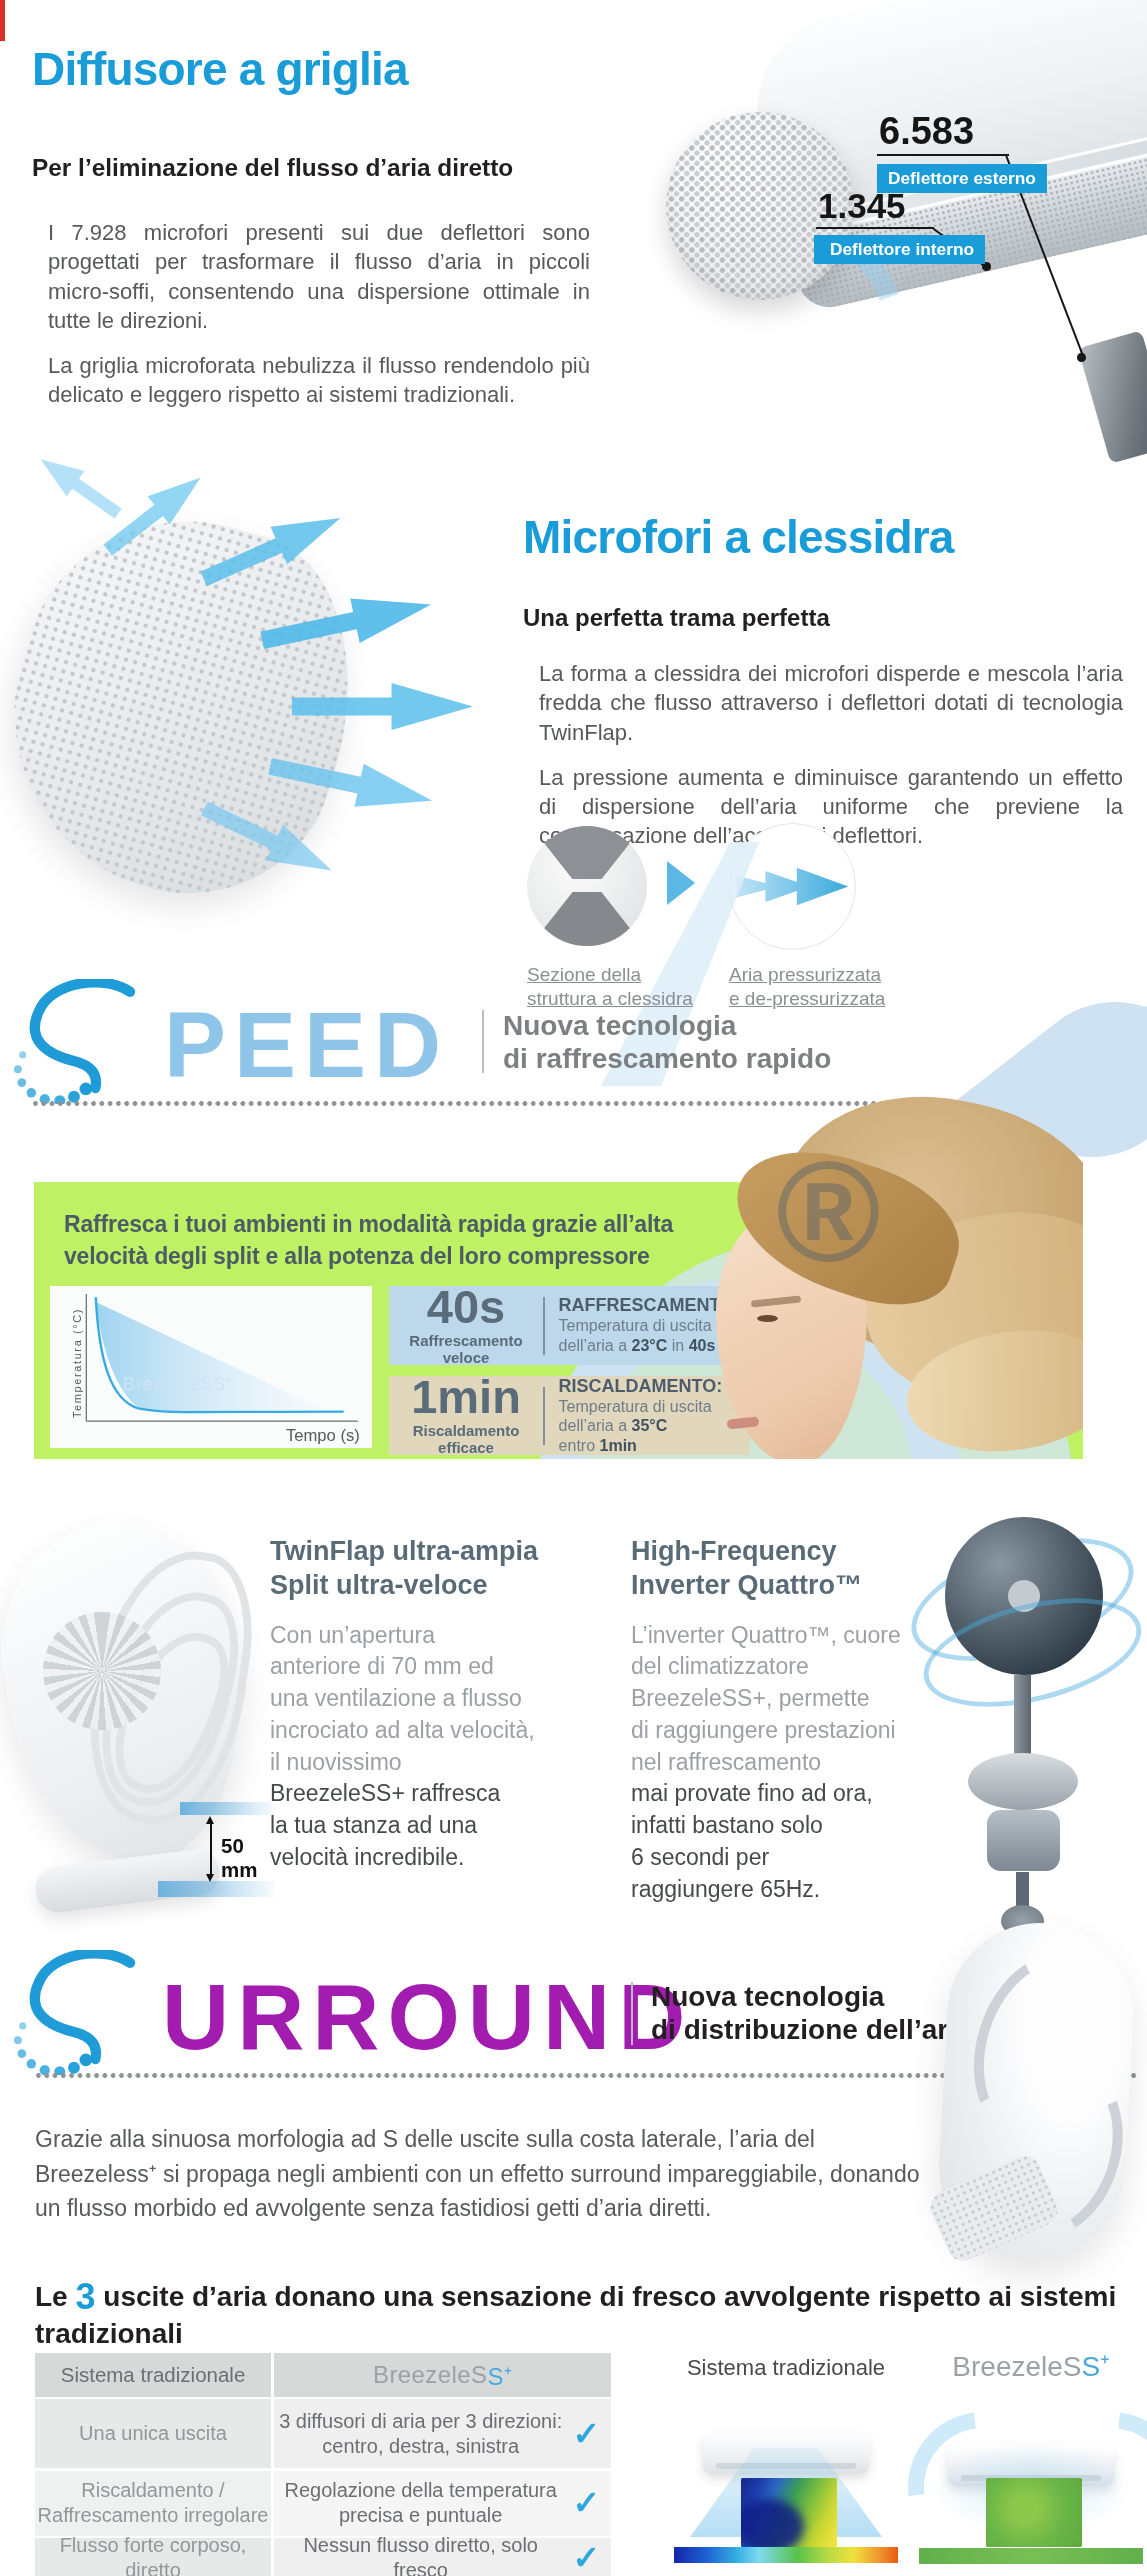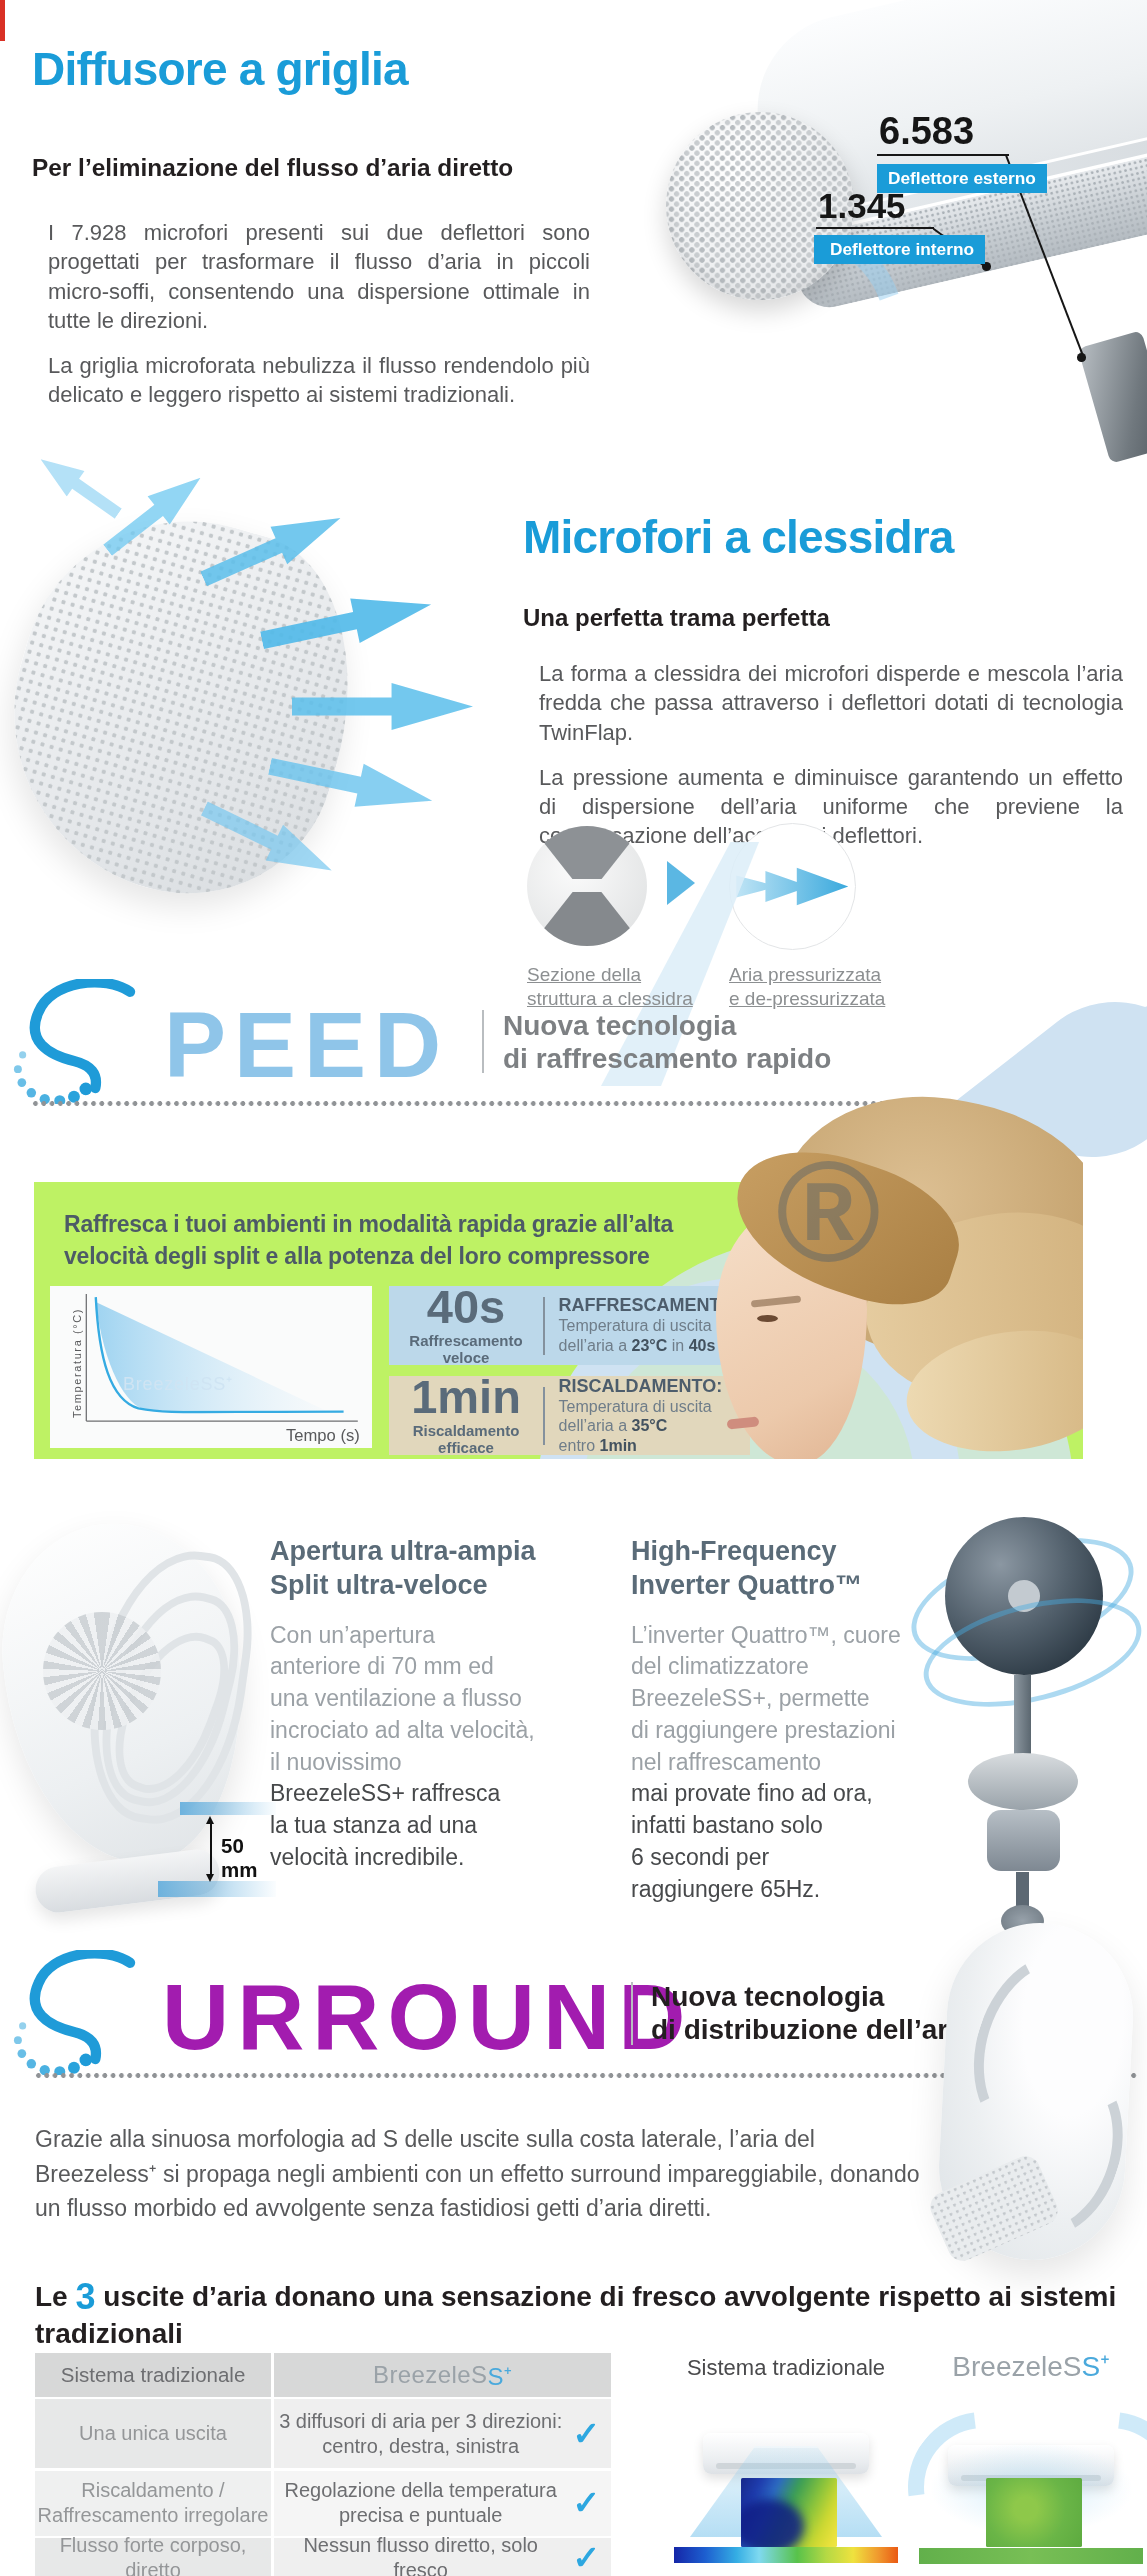--- a/index.html
+++ b/index.html
@@ -176,21 +176,21 @@
     <div class="abs arrow" style="left:197px;top:47px;width:150px;height:57px;background:rgba(90,190,235,.85);transform:rotate(-24deg);"></div>
     <div class="abs arrow" style="left:260px;top:118px;width:173px;height:63px;background:rgba(80,185,233,.9);transform:rotate(-12deg);"></div>
     <div class="abs arrow" style="left:292px;top:201px;width:181px;height:65px;background:rgba(90,190,235,.85);"></div>
     <div class="abs arrow" style="left:268px;top:280px;width:166px;height:61px;background:rgba(105,195,238,.8);transform:rotate(12deg);"></div>
     <div class="abs arrow" style="left:197px;top:339px;width:142px;height:55px;background:rgba(120,200,240,.7);transform:rotate(26deg);"></div>
     <div class="abs arrow" style="left:32px;top:-8px;width:95px;height:43px;background:rgba(130,205,242,.6);transform:rotate(215deg);"></div>
 
     <div class="abs h-blue" style="left:523px;top:41px;">Microfori a clessidra</div>
     <div class="abs h-sub" style="left:523px;top:131px;font-size:24px;">Una perfetta trama perfetta</div>
     <div class="abs body-just" style="left:523px;top:170px;width:616px;">
-      <p>La forma a clessidra dei microfori disperde e mescola l’aria fredda che passa attraverso i deflettori dotati di tecnologia TwinFlap.</p>
+      <p>La forma a clessidra dei microfori disperde e mescola l’aria fredda che flusso attraverso i deflettori dotati di tecnologia TwinFlap.</p>
       <p>La pressione aumenta e diminuisce garantendo un effetto di dispersione dell’aria uniforme che previene la condensazione dell’acqua sui deflettori.</p>
     </div>
 
     <div class="abs circle-img" style="left:527px;top:353px;width:120px;height:120px;background:radial-gradient(circle at 40% 35%,#fbfbfb,#dcdedf);">
       <div class="abs" style="left:0;top:-4.7px;width:120px;height:58px;background:#8d9195;clip-path:polygon(0 0,100% 0,62% 100%,38% 100%);"></div>
       <div class="abs" style="left:0;top:66px;width:120px;height:58px;background:#85898d;clip-path:polygon(38% 0,62% 0,100% 100%,0 100%);"></div>
     </div>
     <div class="abs" style="left:667px;top:388px;width:0;height:0;border-left:28px solid #5bb7e3;border-top:22px solid transparent;border-bottom:22px solid transparent;"></div>
     <div class="abs circle-img" style="left:729px;top:350px;width:125px;height:125px;background:#fff;border:0.8px solid #e3e5e7;">
       <div class="abs" style="left:6.3px;top:35px;width:112px;height:55px;background:linear-gradient(90deg,#bfe4f5,#3aa9dd);
@@ -305,21 +305,21 @@
       <div class="abs petal" style="left:125px;top:110px;width:75px;height:154px;transform:rotate(20deg);"></div>
       <div class="abs fan" style="left:43px;top:95px;width:118px;height:118px;"></div>
       <div class="abs" style="left:35px;top:341px;width:185px;height:46px;border-radius:24px;background:linear-gradient(#f4f5f6,#d8dce0);transform:rotate(-7deg);box-shadow:0 8px 16px rgba(0,0,0,.10);"></div>
       <div class="abs strip" style="left:180px;top:285px;width:96px;"></div>
       <div class="abs strip" style="left:158px;top:364px;width:118px;height:16px;"></div>
       <div class="abs varrow" style="left:210px;top:303px;height:58px;"></div>
       <div class="abs measure" style="left:221px;top:317px;">50 mm</div>
     </div>
 
     <div class="abs" style="left:270px;top:17.3px;width:276px;">
-      <div class="feat-title pre">Apertura ultra-ampia
+      <div class="feat-title pre">TwinFlap ultra-ampia
 Split ultra-veloce</div>
       <div class="feat-body t-light pre" style="margin-top:17.3px;">Con un’apertura
 anteriore di 70 mm ed
 una ventilazione a flusso
 incrociato ad alta velocità,
 il nuovissimo</div>
       <div class="feat-body t-dark pre">BreezeleSS+ raffresca
 la tua stanza ad una
 velocità incredibile.</div>
     </div>

